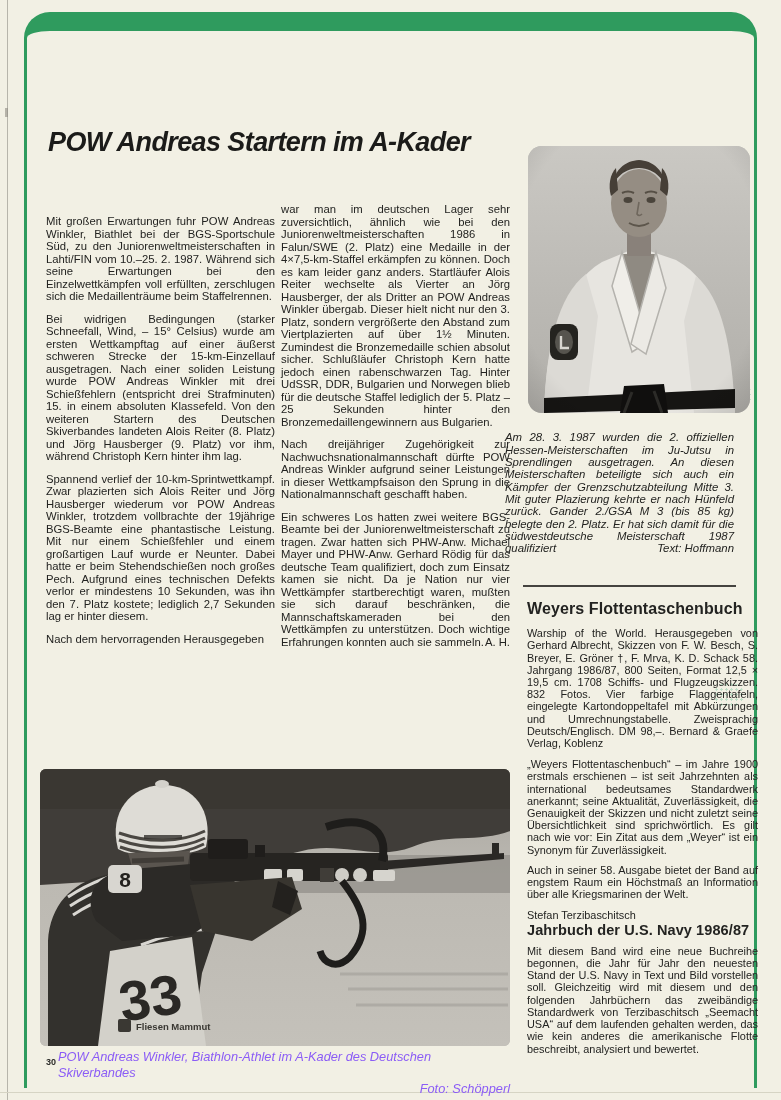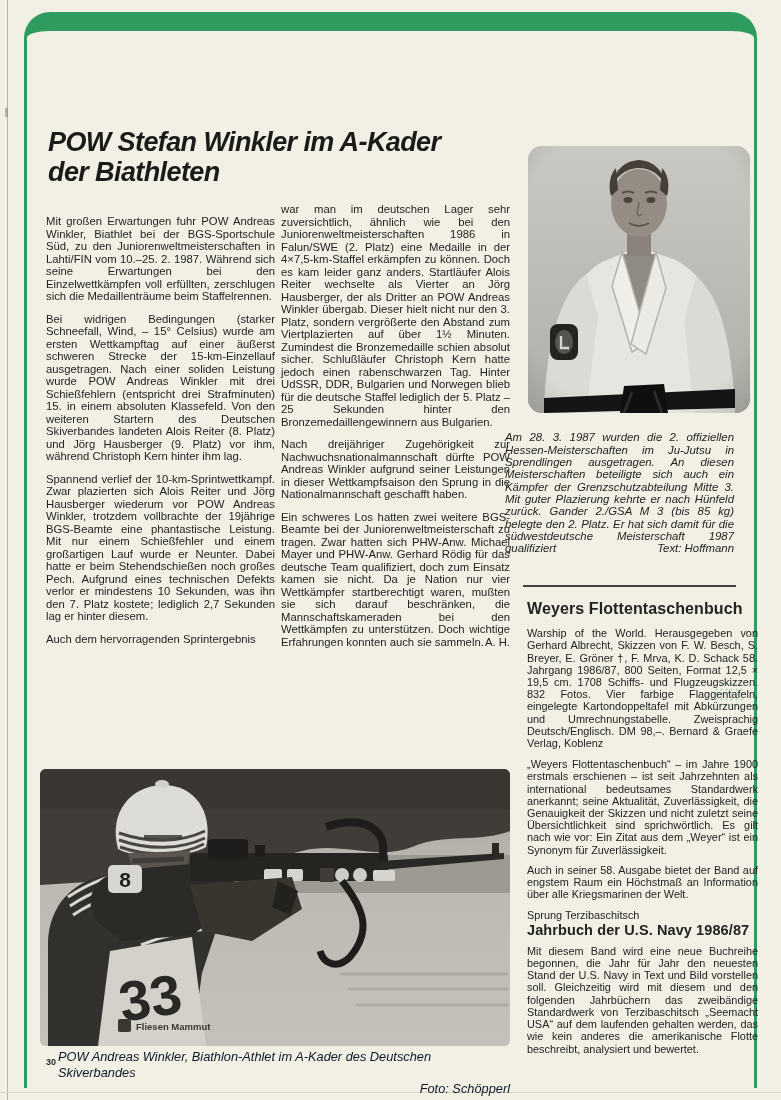--- a/index.html
+++ b/index.html
@@ -64,47 +64,46 @@
   .books p { margin:0 0 9px 0; }
   .books p.joined { margin-bottom:8px; }
   .books p.author { margin:1px 0 2px 0; }
 
   .photo-biathlon {
     position:absolute; left:40px; top:769px; width:470px; height:277px;
     border-radius:6px; overflow:hidden; background:#b7b4ae;
   }
   .bcap {
     position:absolute; left:58px; top:1049px; width:452px;
-    font-style:italic; font-size:12.8px; line-height:16px; color:#0f172a;
+    font-style:italic; font-size:12.8px; line-height:16px; color:#8b5cf6;
   }
   .bcap .credit { display:block; text-align:right; }
 
   .pagenum { position:absolute; left:46px; top:1057px; font-size:9px; font-weight:bold; color:#2a2a28; }
 </style>
 </head>
 <body>
 
 <div class="scan-edge-left"></div>
 <div class="scan-mark"></div>
 <div class="scan-bottom"></div>
 <div class="halftone" id="ht1"></div>
 <div class="halftone" id="ht2"></div>
 
 <div class="frame"></div>
 
 <div class="title">
-  <div>POW Stefan Winkler im A-Kader</div>
-  <div>der Biathleten</div>
+  <div>POW Andreas Startern im A-Kader</div>
 </div>
 
 <div class="col" id="col1">
   <p>Mit großen Erwartungen fuhr POW Andreas Winkler, Biathlet bei der BGS-Sportschule Süd, zu den Juniorenweltmeisterschaften in Lahti/FIN vom 10.–25. 2. 1987. Während sich seine Erwartungen bei den Einzelwettkämpfen voll erfüllten, zerschlugen sich die Medaillenträume beim Staffelrennen.</p>
   <p>Bei widrigen Bedingungen (starker Schneefall, Wind, – 15° Celsius) wurde am ersten Wettkampftag auf einer äußerst schweren Strecke der 15-km-Einzellauf ausgetragen. Nach einer soliden Leistung wurde POW Andreas Winkler mit drei Schießfehlern (entspricht drei Strafminuten) 15. in einem absoluten Klassefeld. Von den weiteren Startern des Deutschen Skiverbandes landeten Alois Reiter (8. Platz) und Jörg Hausberger (9. Platz) vor ihm, während Christoph Kern hinter ihm lag.</p>
   <p>Spannend verlief der 10-km-Sprintwettkampf. Zwar plazierten sich Alois Reiter und Jörg Hausberger wiederum vor POW Andreas Winkler, trotzdem vollbrachte der 19jährige BGS-Beamte eine phantastische Leistung. Mit nur einem Schießfehler und einem großartigen Lauf wurde er Neunter. Dabei hatte er beim Stehendschießen noch großes Pech. Aufgrund eines technischen Defekts verlor er mindestens 10 Sekunden, was ihn den 7. Platz kostete; lediglich 2,7 Sekunden lag er hinter diesem.</p>
-  <p>Auch dem hervorragenden Sprintergebnis</p>
+  <p>Nach dem hervorragenden Herausgegeben</p>
 </div>
 
 <div class="col" id="col2">
   <p>war man im deutschen Lager sehr zuversichtlich, ähnlich wie bei den Juniorenweltmeisterschaften 1986 in Falun/SWE (2. Platz) eine Medaille in der 4×7,5-km-Staffel erkämpfen zu können. Doch es kam leider ganz anders. Startläufer Alois Reiter wechselte als Vierter an Jörg Hausberger, der als Dritter an POW Andreas Winkler übergab. Dieser hielt nicht nur den 3. Platz, sondern vergrößerte den Abstand zum Viertplazierten auf über 1½ Minuten. Zumindest die Bronzemedaille schien absolut sicher. Schlußläufer Christoph Kern hatte jedoch einen rabenschwarzen Tag. Hinter UdSSR, DDR, Bulgarien und Norwegen blieb für die deutsche Staffel lediglich der 5. Platz – 25 Sekunden hinter den Bronzemedaillengewinnern aus Bulgarien.</p>
   <p>Nach dreijähriger Zugehörigkeit zur Nachwuchsnationalmannschaft dürfte POW Andreas Winkler aufgrund seiner Leistungen in dieser Wettkampfsaison den Sprung in die Nationalmannschaft geschafft haben.</p>
   <p><span>Ein schweres Los hatten zwei weitere BGS-Beamte bei der Juniorenweltmeisterschaft zu tragen. Zwar hatten sich PHW-Anw. Michael Mayer und PHW-Anw. Gerhard Rödig für das deutsche Team qualifiziert, doch zum Einsatz kamen sie nicht. Da je Nation nur vier Wettkämpfer startberechtigt waren, mußten sie sich darauf beschränken, die Mannschaftskameraden bei den Wettkämpfen zu unterstützen. Doch wichtige Erfahrungen konnten auch sie sammeln.</span><span class="sig">A. H.</span></p>
 </div>
 
 <div class="photo-judo">
   <svg width="222" height="267" viewBox="0 0 222 267">
@@ -155,21 +154,21 @@
 
 <p class="jcap"><span>Am 28. 3. 1987 wurden die 2. offiziellen Hessen-Meisterschaften im Ju-Jutsu in Sprendlingen ausgetragen. An diesen Meisterschaften beteiligte sich auch ein Kämpfer der Grenzschutzabteilung Mitte 3. Mit guter Plazierung kehrte er nach Hünfeld zurück. Gander 2./GSA M 3 (bis 85 kg) belegte den 2. Platz. Er hat sich damit für die südwestdeutsche Meisterschaft 1987 qualifiziert</span><span class="sig">Text: Hoffmann</span></p>
 
 <div class="rule"></div>
 
 <div class="books">
   <h3>Weyers Flottentaschenbuch</h3>
   <p>Warship of the World. Herausgegeben von Gerhard Albrecht, Skizzen von F. W. Besch, S. Breyer, E. Gröner †, F. Mrva, K. D. Schack 58. Jahrgang 1986/87, 800 Seiten, Format 12,5 × 19,5 cm. 1708 Schiffs- und Flugzeugskizzen. 832 Fotos. Vier farbige Flaggentafeln, eingelegte Kartondoppeltafel mit Abkürzungen und Umrechnungstabelle. Zweisprachig Deutsch/Englisch. DM 98,–. Bernard &amp; Graefe Verlag, Koblenz</p>
   <p class="joined">„Weyers Flottentaschenbuch“ – im Jahre 1900 erstmals erschienen – ist seit Jahrzehnten als international bedeutsames Standardwerk anerkannt; seine Aktualität, Zuverlässigkeit, die Genauigkeit der Skizzen und nicht zuletzt seine Übersichtlichkeit sind sprichwörtlich. Es gilt nach wie vor: Ein Zitat aus dem „Weyer“ ist ein Synonym für Zuverlässigkeit.</p>
   <p>Auch in seiner 58. Ausgabe bietet der Band auf engstem Raum ein Höchstmaß an Information über alle Kriegsmarinen der Welt.</p>
-  <p class="author">Sprung Terzibaschitsch</p>
+  <p class="author">Stefan Terzibaschitsch</p>
   <h3 class="second">Jahrbuch der U.S. Navy 1986/87</h3>
   <p>Mit diesem Band wird eine neue Buchreihe begonnen, die Jahr für Jahr den neuesten Stand der U.S. Navy in Text und Bild vorstellen soll. Gleichzeitig wird mit diesem und den folgenden Jahrbüchern das zweibändige Standardwerk von Terzibaschitsch „Seemacht USA“ auf dem laufenden gehalten werden, das wie kein anderes die amerikanische Flotte beschreibt, analysiert und bewertet.</p>
 </div>
 
 <div class="photo-biathlon">
   <svg width="470" height="277" viewBox="0 0 470 277">
     <defs>
       <linearGradient id="snow" x1="0" y1="0" x2="0" y2="1">
         <stop offset="0" stop-color="#a7a49e"></stop>
           <stop offset="0.4" stop-color="#bcb9b2"></stop>

